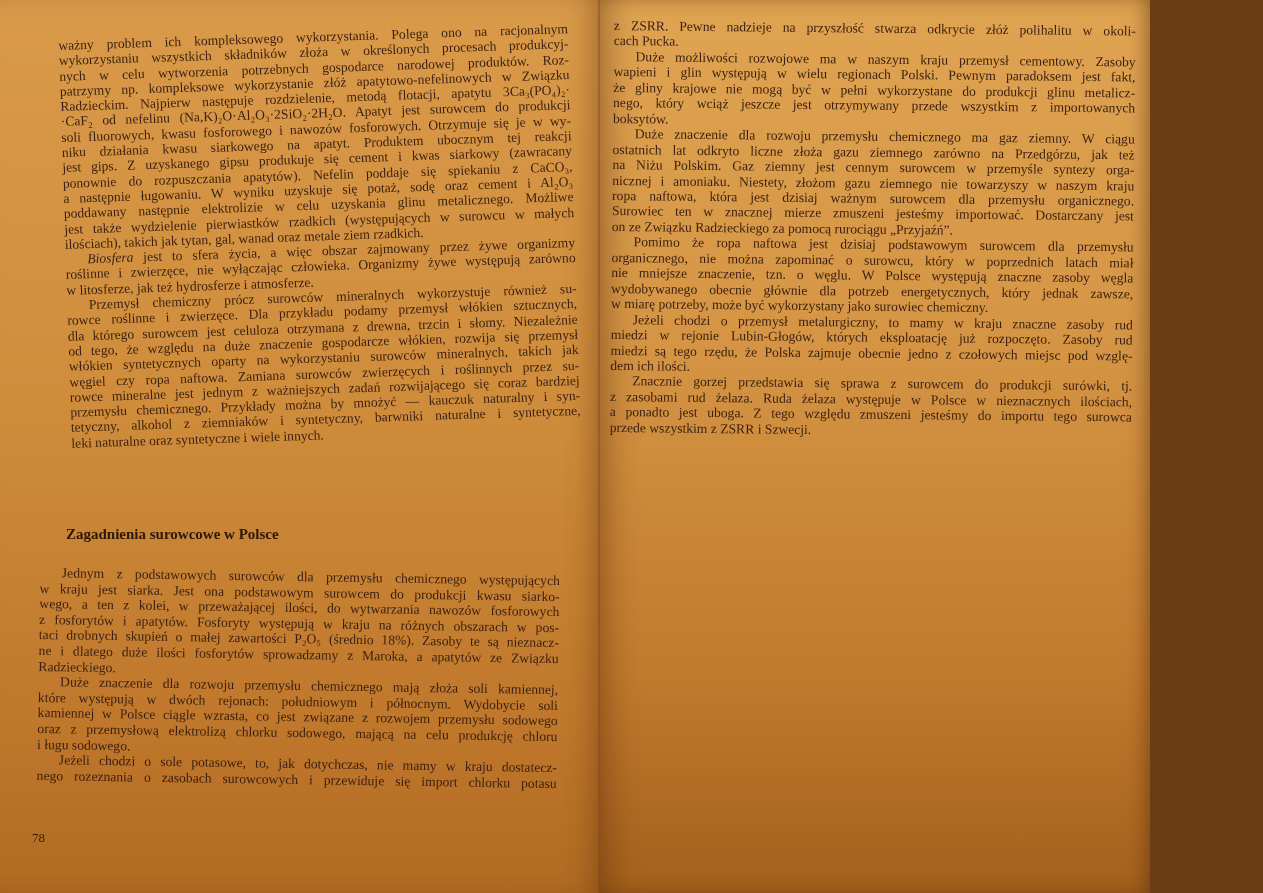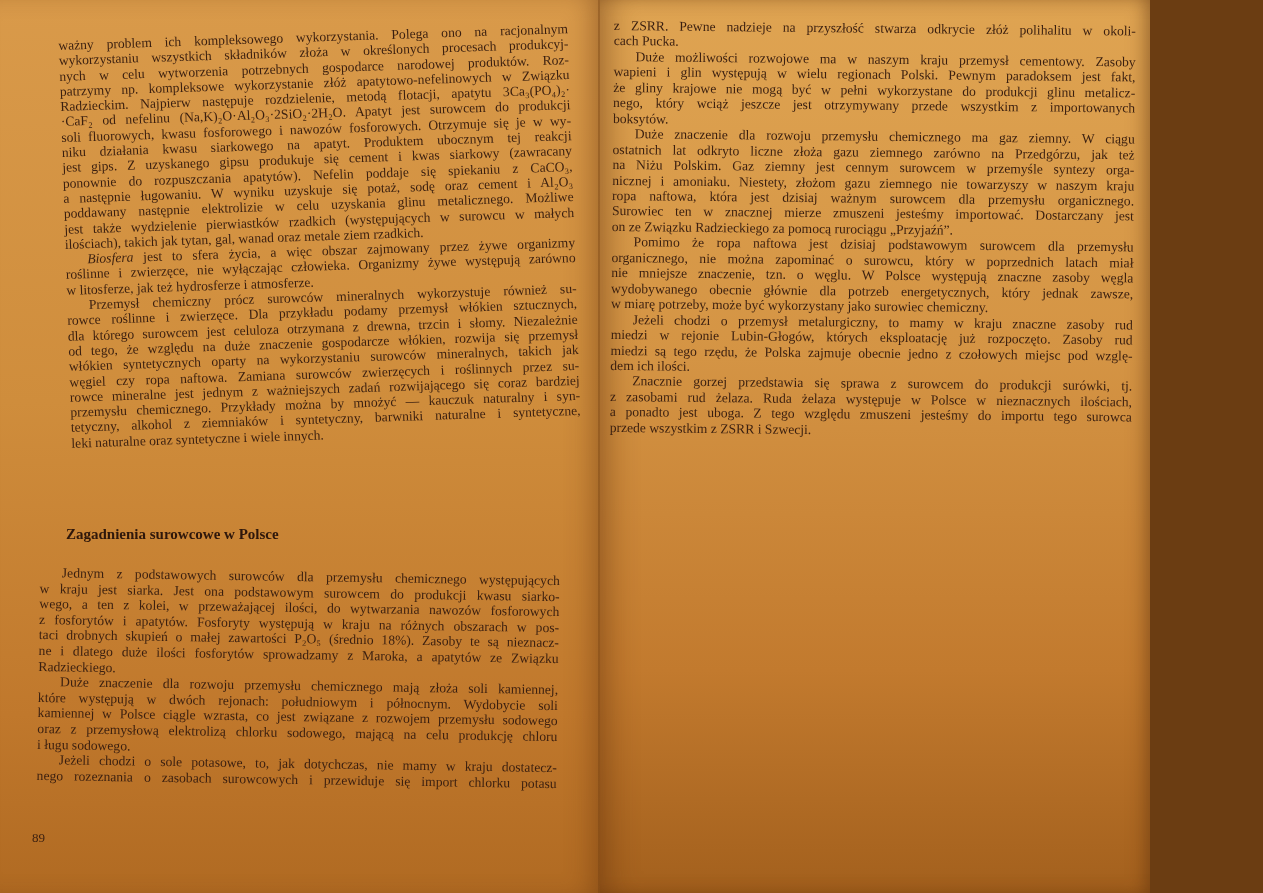--- a/index.html
+++ b/index.html
@@ -102,21 +102,21 @@
       <span class="line indent">Duże znaczenie dla rozwoju przemysłu chemicznego mają złoża soli kamiennej,</span>
       <span class="line">które występują w dwóch rejonach: południowym i północnym. Wydobycie soli</span>
       <span class="line">kamiennej w Polsce ciągle wzrasta, co jest związane z rozwojem przemysłu sodowego</span>
       <span class="line">oraz z przemysłową elektrolizą chlorku sodowego, mającą na celu produkcję chloru</span>
       <span class="line last">i ługu sodowego.</span>
 
       <span class="line indent">Jeżeli chodzi o sole potasowe, to, jak dotychczas, nie mamy w kraju dostatecz-</span>
       <span class="line">nego rozeznania o zasobach surowcowych i przewiduje się import chlorku potasu</span>
     </div>
 
-    <div class="folio">89</div>
+    <div class="folio">78</div>
   </div>
 
   <div class="gutter"></div>
 
   <div class="page page-right">
     <div class="text-block right-block" style="left:14px;">
       <span class="line">z ZSRR. Pewne nadzieje na przyszłość stwarza odkrycie złóż polihalitu w okoli-</span>
       <span class="line last">cach Pucka.</span>
 
       <span class="line indent">Duże możliwości rozwojowe ma w naszym kraju przemysł cementowy. Zasoby</span>

